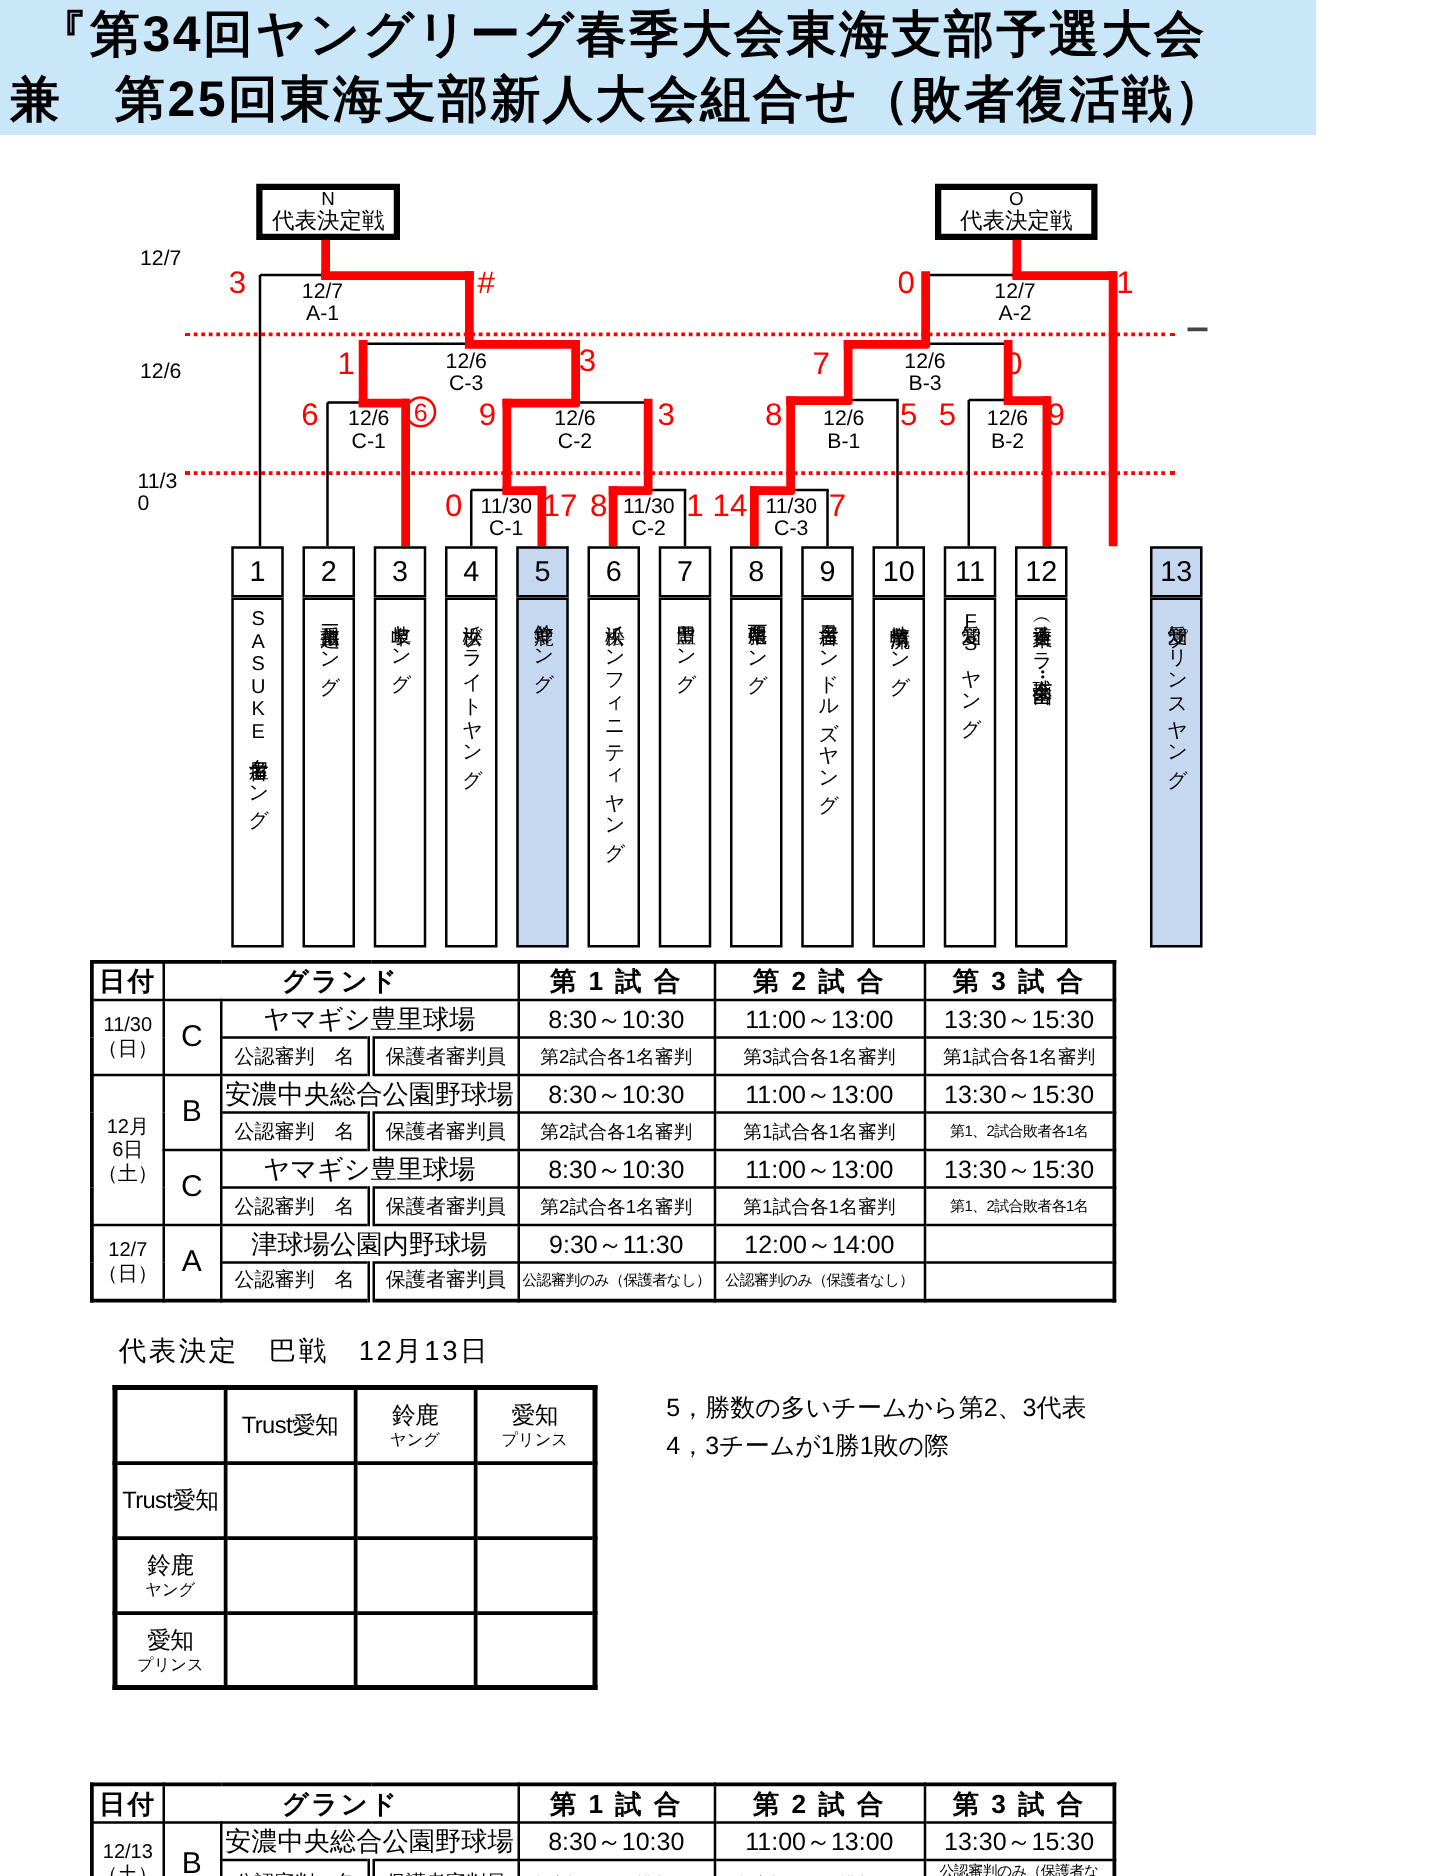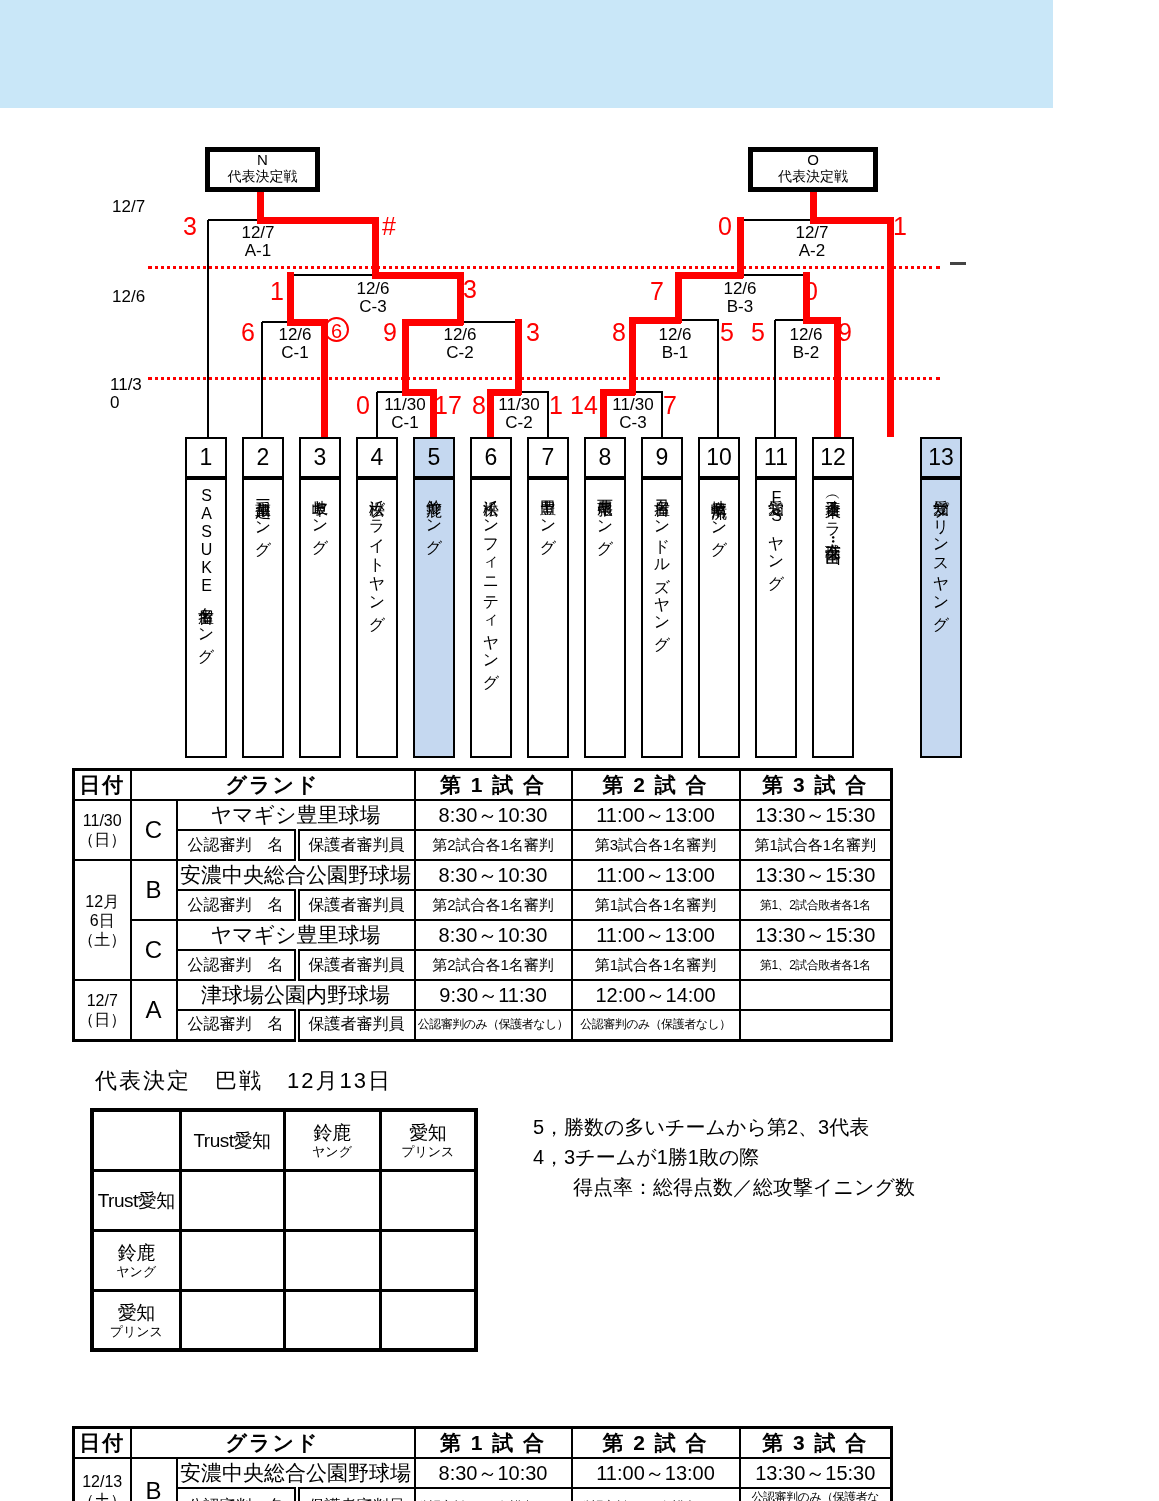--- a/index.html
+++ b/index.html
@@ -13,21 +13,21 @@
   .title .l2{padding-left:8px;}
 
   
   .bline{position:absolute;background:#000;}
   .rline{position:absolute;background:var(--red);}
   .dotted{position:absolute;height:0;border-top:3px dotted var(--red);}
   .dash{position:absolute;width:16px;height:3px;background:#444;}
   .finalbox{position:absolute;border:5px solid #000;box-sizing:border-box;background:#fff;
             text-align:center;padding-top:1px;}
   .finalbox .flet{font-size:15px;line-height:14px;}
-  .finalbox .ftit{font-size:14px;line-height:19px;}
+  .finalbox .ftit{font-size:18px;line-height:19px;}
   .datelab{position:absolute;font-size:17px;line-height:18px;white-space:pre-line;}
   .mlabel{position:absolute;width:64px;text-align:center;font-size:17px;line-height:18px;}
   .score{position:absolute;color:var(--red);font-size:25px;line-height:25px;font-weight:normal;}
   .score.circ{border:2px solid var(--red);border-radius:50%;width:25px;height:25px;
               text-align:center;font-size:20px;line-height:24px;box-sizing:border-box;}
 
   
   .team{position:absolute;top:437px;width:42px;}
   .tnum{border:2px solid #000;box-sizing:border-box;height:41px;background:#fff;
         text-align:center;font-size:23px;line-height:37px;}
@@ -61,20 +61,22 @@
   
   .notes{position:absolute;left:533px;top:1112px;font-size:20px;line-height:30px;}
   .notes div{white-space:pre;}
 </style>
 </head>
 <body>
 
 <div class="page" style="--titlebg: #c9e7f8; --hl: #c5d8f0; --red: #fe0000;">
 
   <div class="title">
+    <div class="l1">『第34回ヤングリーグ春季大会東海支部予選大会</div>
+    <div class="l2">兼　第25回東海支部新人大会組合せ（敗者復活戦）</div>
   </div>
 
   <div>
     <div id="bracket-lines">
       <div class="dotted" style="left:148px;top:266px;width:792px;"></div>
       <div class="dotted" style="left:148px;top:377px;width:792px;"></div>
       <div class="dash" style="left:950px;top:262px;"></div>
     <div class="bline" style="left: 207px; top: 220px; width: 2px; height: 217px;"></div>
         <div class="bline" style="left: 208px; top: 219px; width: 168px; height: 2px;"></div>
         <div class="bline" style="left: 290px; top: 274px; width: 171px; height: 2px;"></div>
@@ -391,21 +393,20 @@
       <td></td>
       <td></td>
       <td></td>
     </tr>
   </tbody>
     </table>
 
   <div class="notes">
     <div>5，勝数の多いチームから第2、3代表</div>
     <div>4，3チームが1勝1敗の際</div>
-    <div>　　得点率：総得点数／総攻撃イニング数</div>
   </div>
 
   <table class="sched" style="left:72px;top:1426px;width:818px;">
     <colgroup>
       <col style="width:57px">
         <col style="width:46px">
         <col style="width:120px">
         <col style="width:118px">
       <col style="width:157px">
         <col style="width:168px">

